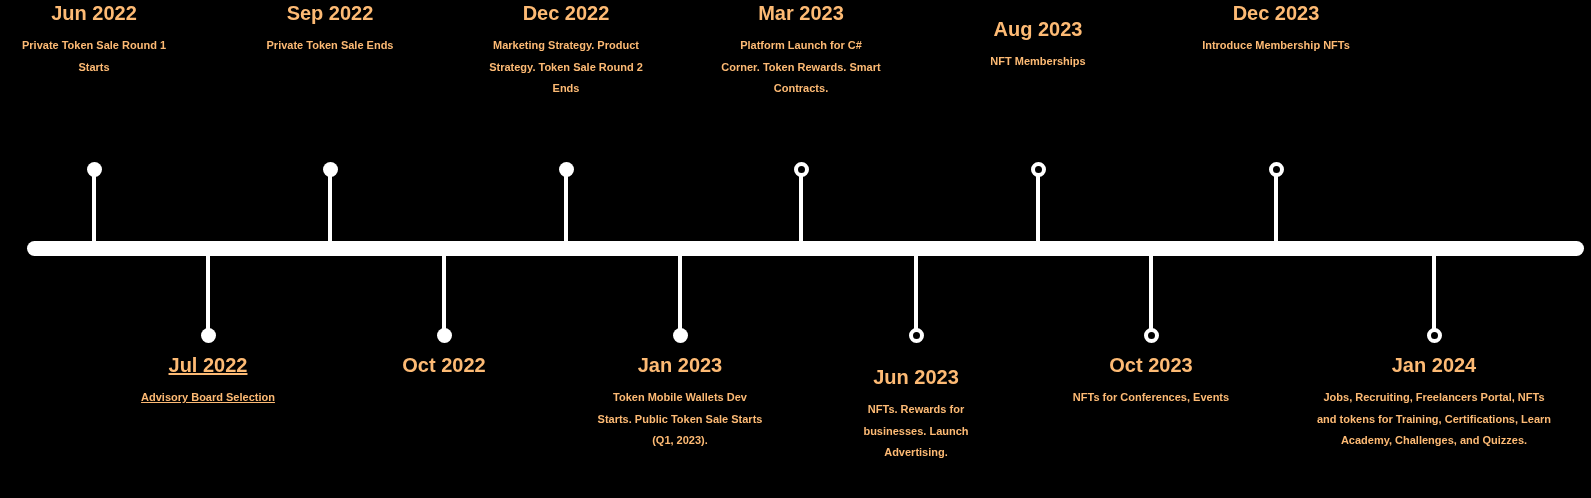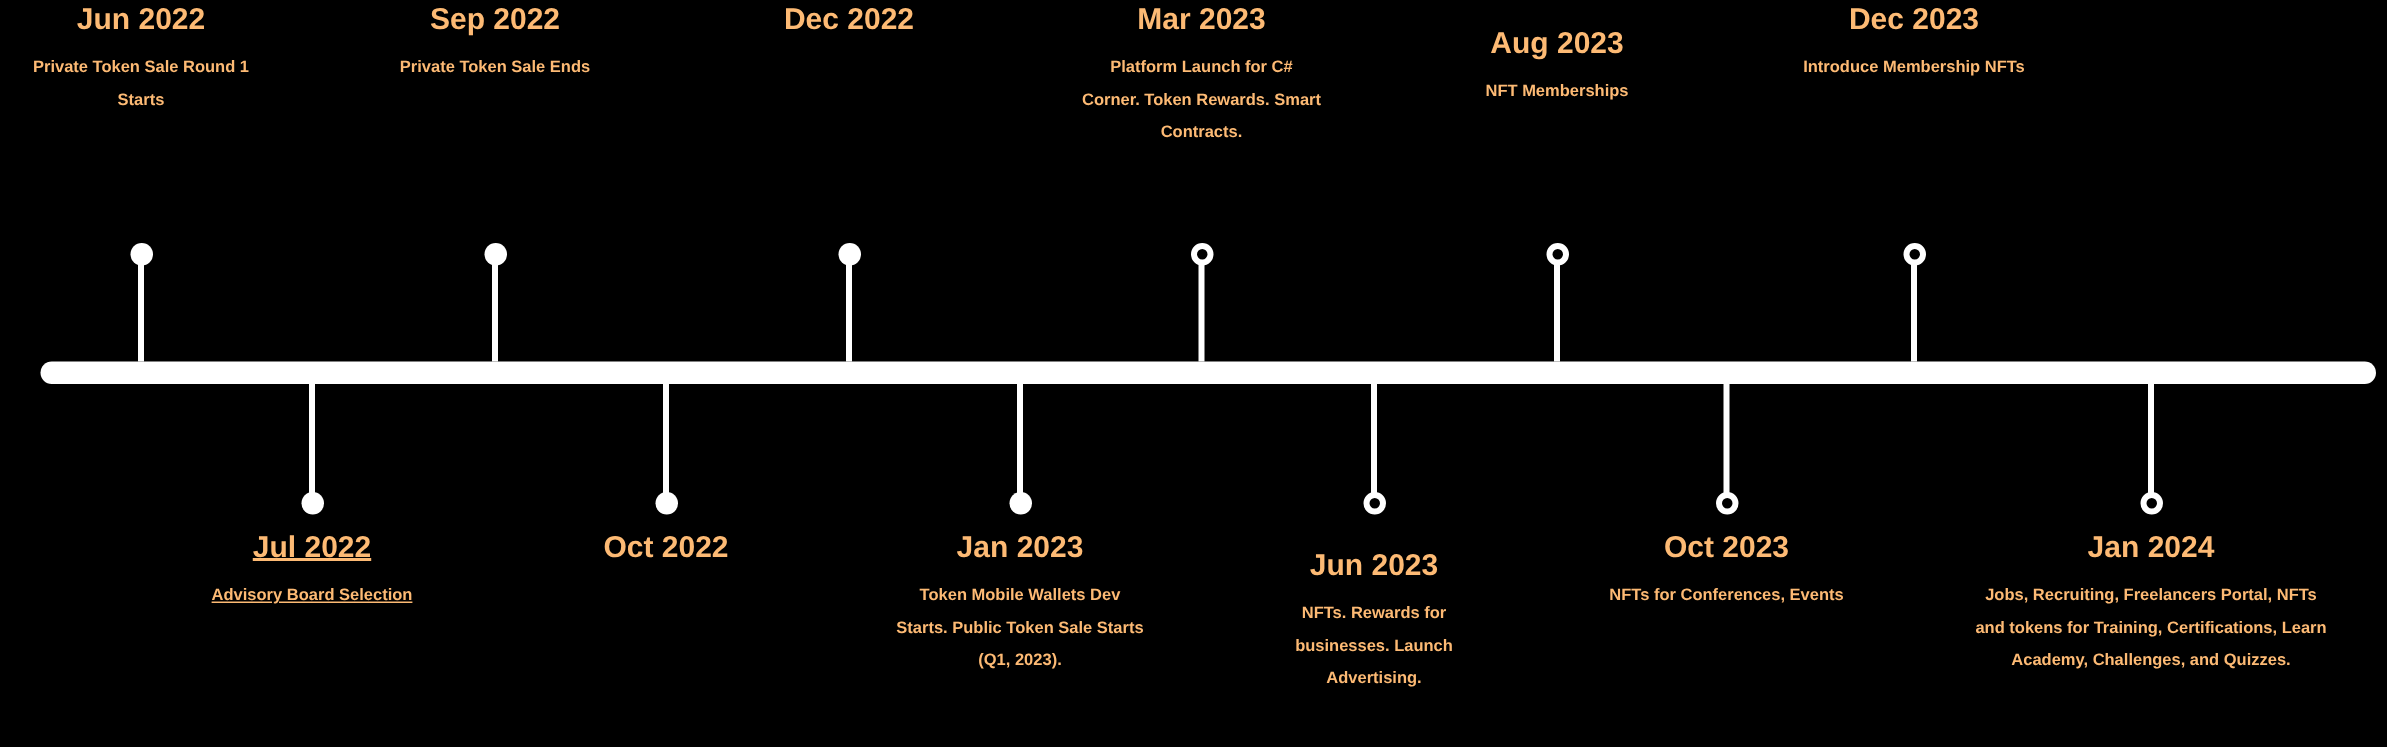--- a/index.html
+++ b/index.html
@@ -105,20 +105,21 @@
       <div class="milestone bottom" style="left: 444px;">
         <div class="text" style="width: 178px;">
           <div class="date">Oct 2022</div>
         </div>
         <div class="stem"></div>
         <div class="dot filled"></div>
       </div>
       <div class="milestone top" style="left: 566px;">
         <div class="text" style="width: 160px;">
           <div class="date">Dec 2022</div>
+          <div class="desc">Marketing Strategy. Product Strategy. Token Sale Round 2 Ends</div>
         </div>
         <div class="stem"></div>
         <div class="dot filled"></div>
       </div>
       <div class="milestone bottom" style="left: 680px;">
         <div class="text" style="width: 165px;">
           <div class="date">Jan 2023</div>
           <div class="desc">Token Mobile Wallets Dev Starts. Public Token Sale Starts (Q1, 2023).</div>
         </div>
         <div class="stem"></div>

